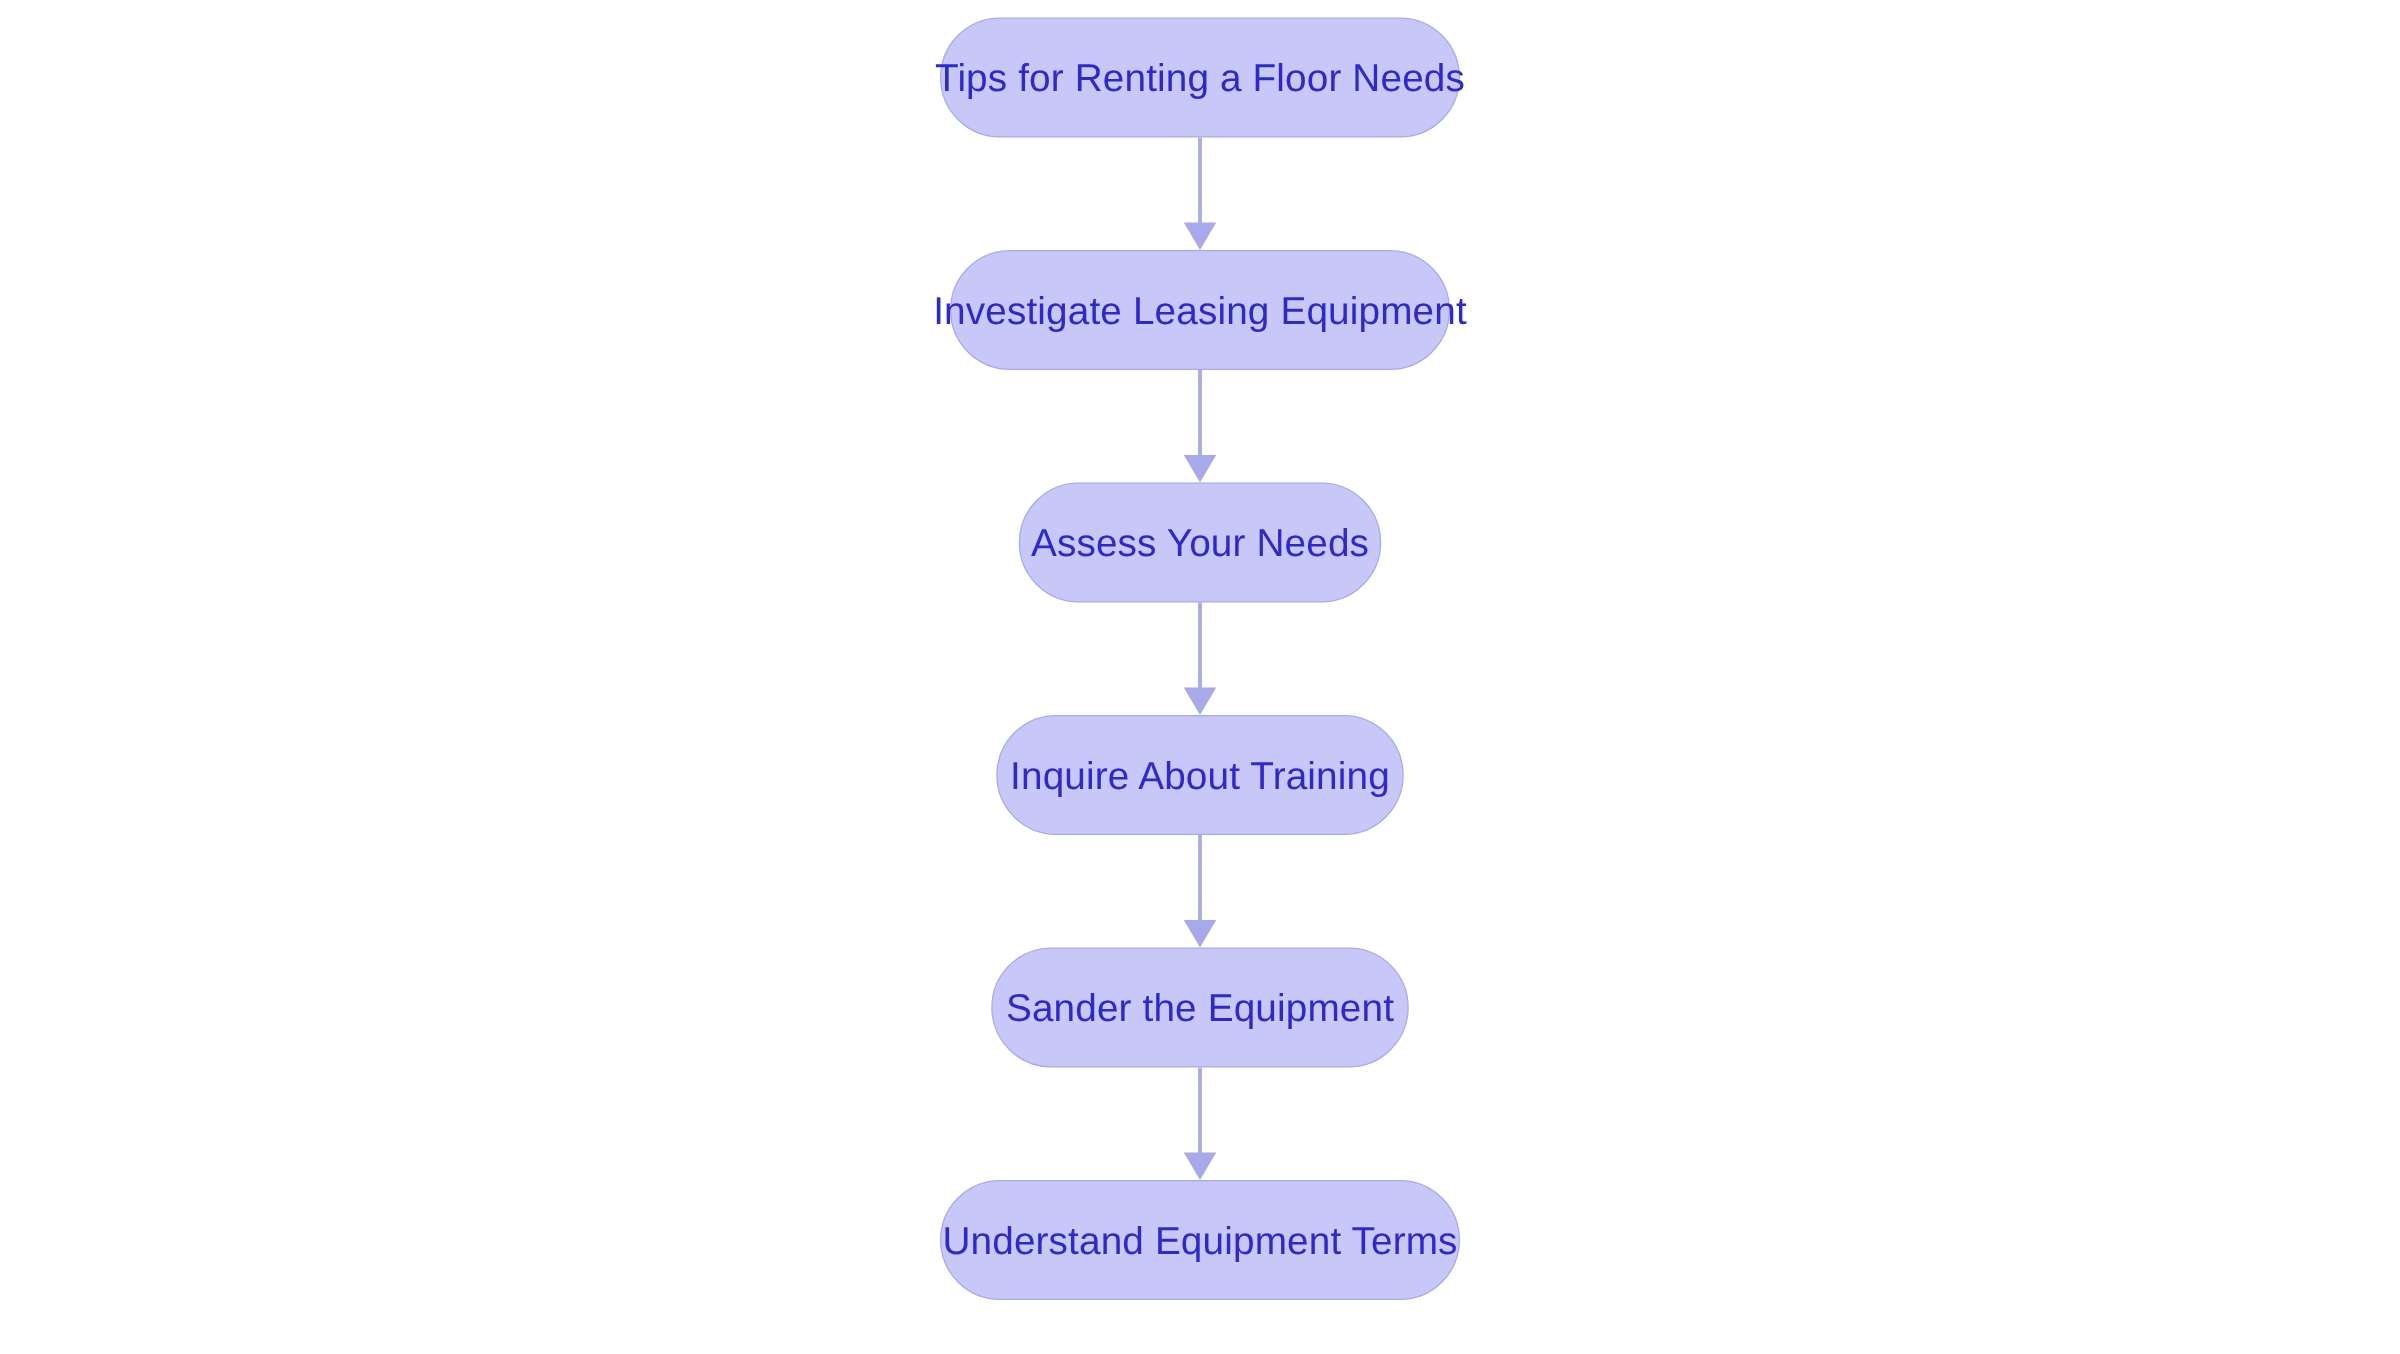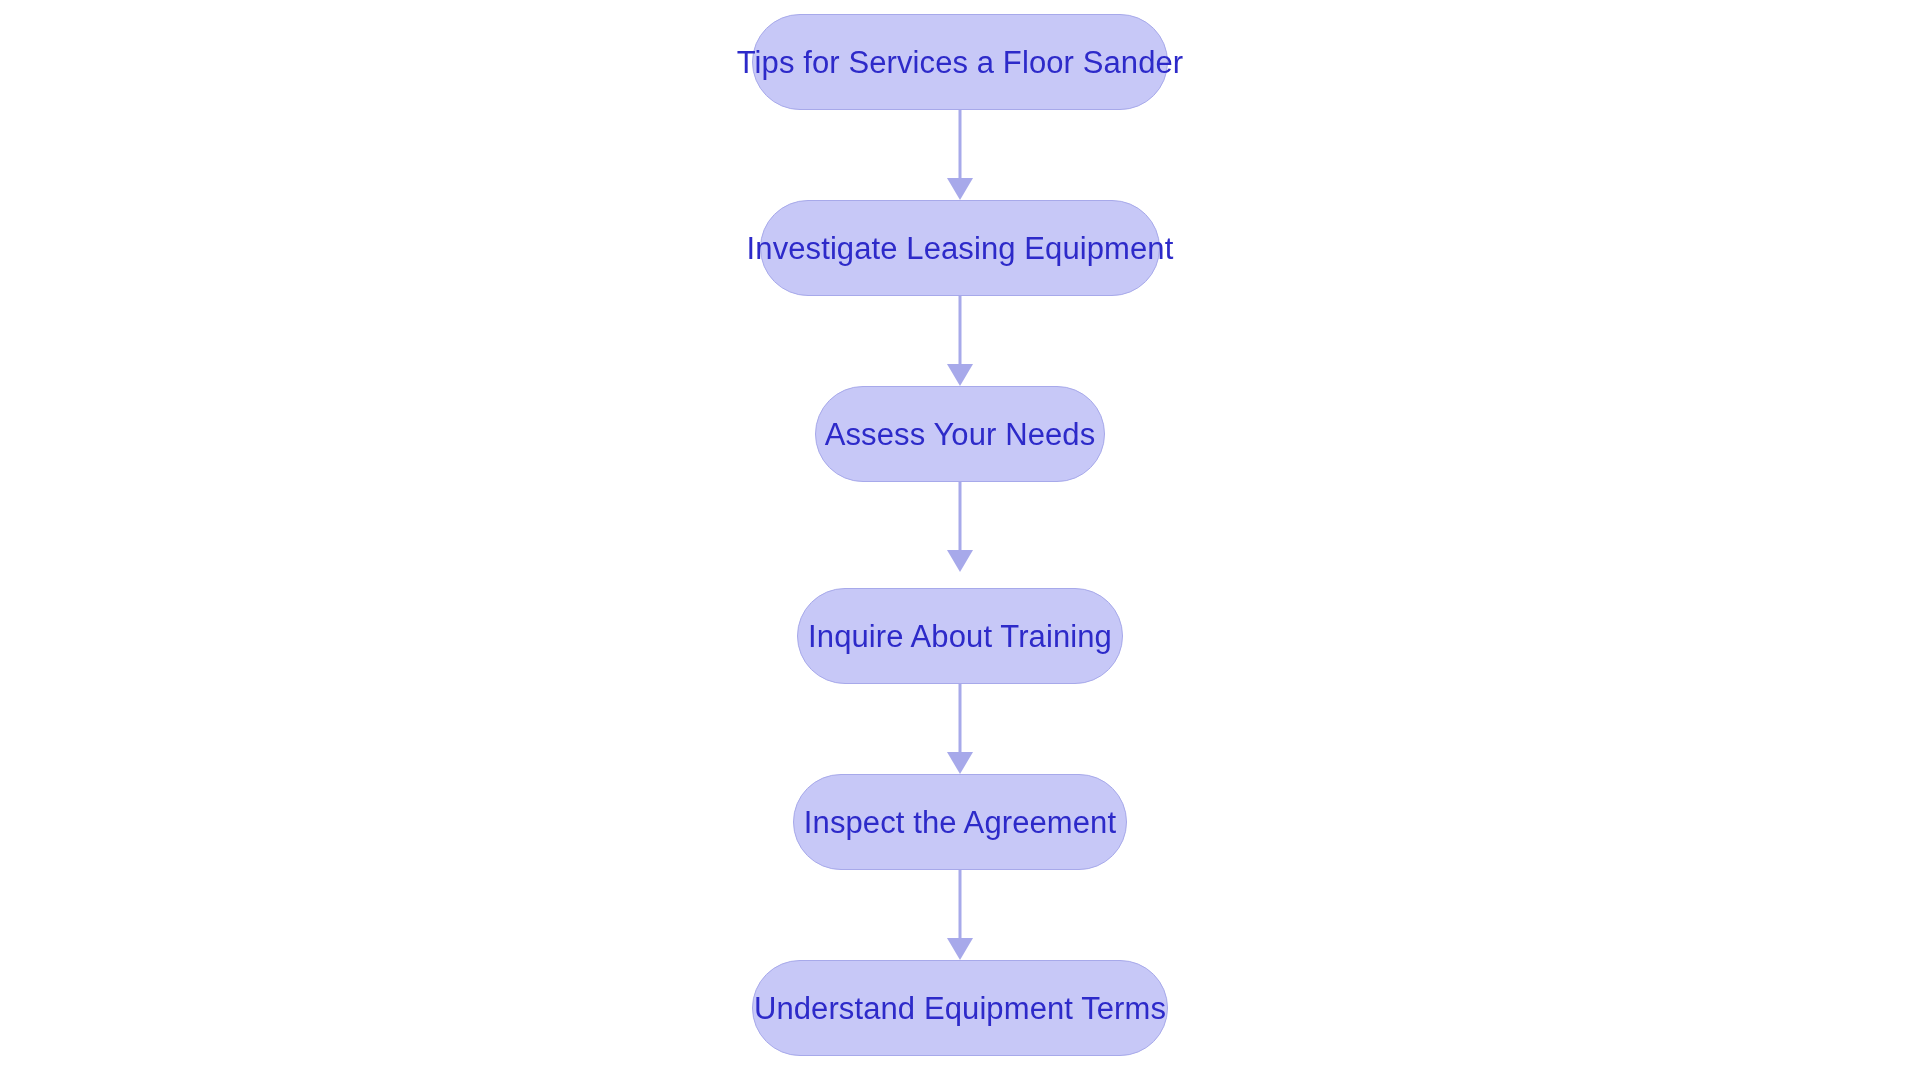--- a/index.html
+++ b/index.html
@@ -51,21 +51,21 @@
     letter-spacing: 0.1px;
     white-space: nowrap;
     line-height: 1;
     padding: 0 46px;
   }
 
   
   .node.n0 { width: 416px; }
   .node.n1 { width: 400px; }
   .node.n2 { width: 290px; }
-  .node.n3 { width: 326px; margin-top: 16px; }
+  .node.n3 { width: 326px; }
   .node.n4 { width: 334px; }
   .node.n5 { width: 416px; }
 
   .connector {
     position: relative;
     width: 40px;
     height: 90px;
     flex: 0 0 auto;
     display: flex;
     justify-content: center;
@@ -93,21 +93,21 @@
     border-top: 22px solid #a7a9ea;
   }
 </style>
 </head>
 <body>
 
 <div id="flowchart">
   <div class="flow-column">
 
     <div class="node n0">
-      <span class="node-label">Tips for Services a Floor Sander</span>
+      <span class="node-label">Tips for Renting a Floor Needs</span>
     </div>
 
     <div class="connector">
       <div class="connector-line"></div>
       <div class="connector-arrow"></div>
     </div>
 
     <div class="node n1">
       <span class="node-label">Investigate Leasing Equipment</span>
     </div>
@@ -129,21 +129,21 @@
     <div class="node n3">
       <span class="node-label">Inquire About Training</span>
     </div>
 
     <div class="connector">
       <div class="connector-line"></div>
       <div class="connector-arrow"></div>
     </div>
 
     <div class="node n4">
-      <span class="node-label">Inspect the Agreement</span>
+      <span class="node-label">Sander the Equipment</span>
     </div>
 
     <div class="connector">
       <div class="connector-line"></div>
       <div class="connector-arrow"></div>
     </div>
 
     <div class="node n5">
       <span class="node-label">Understand Equipment Terms</span>
     </div>

